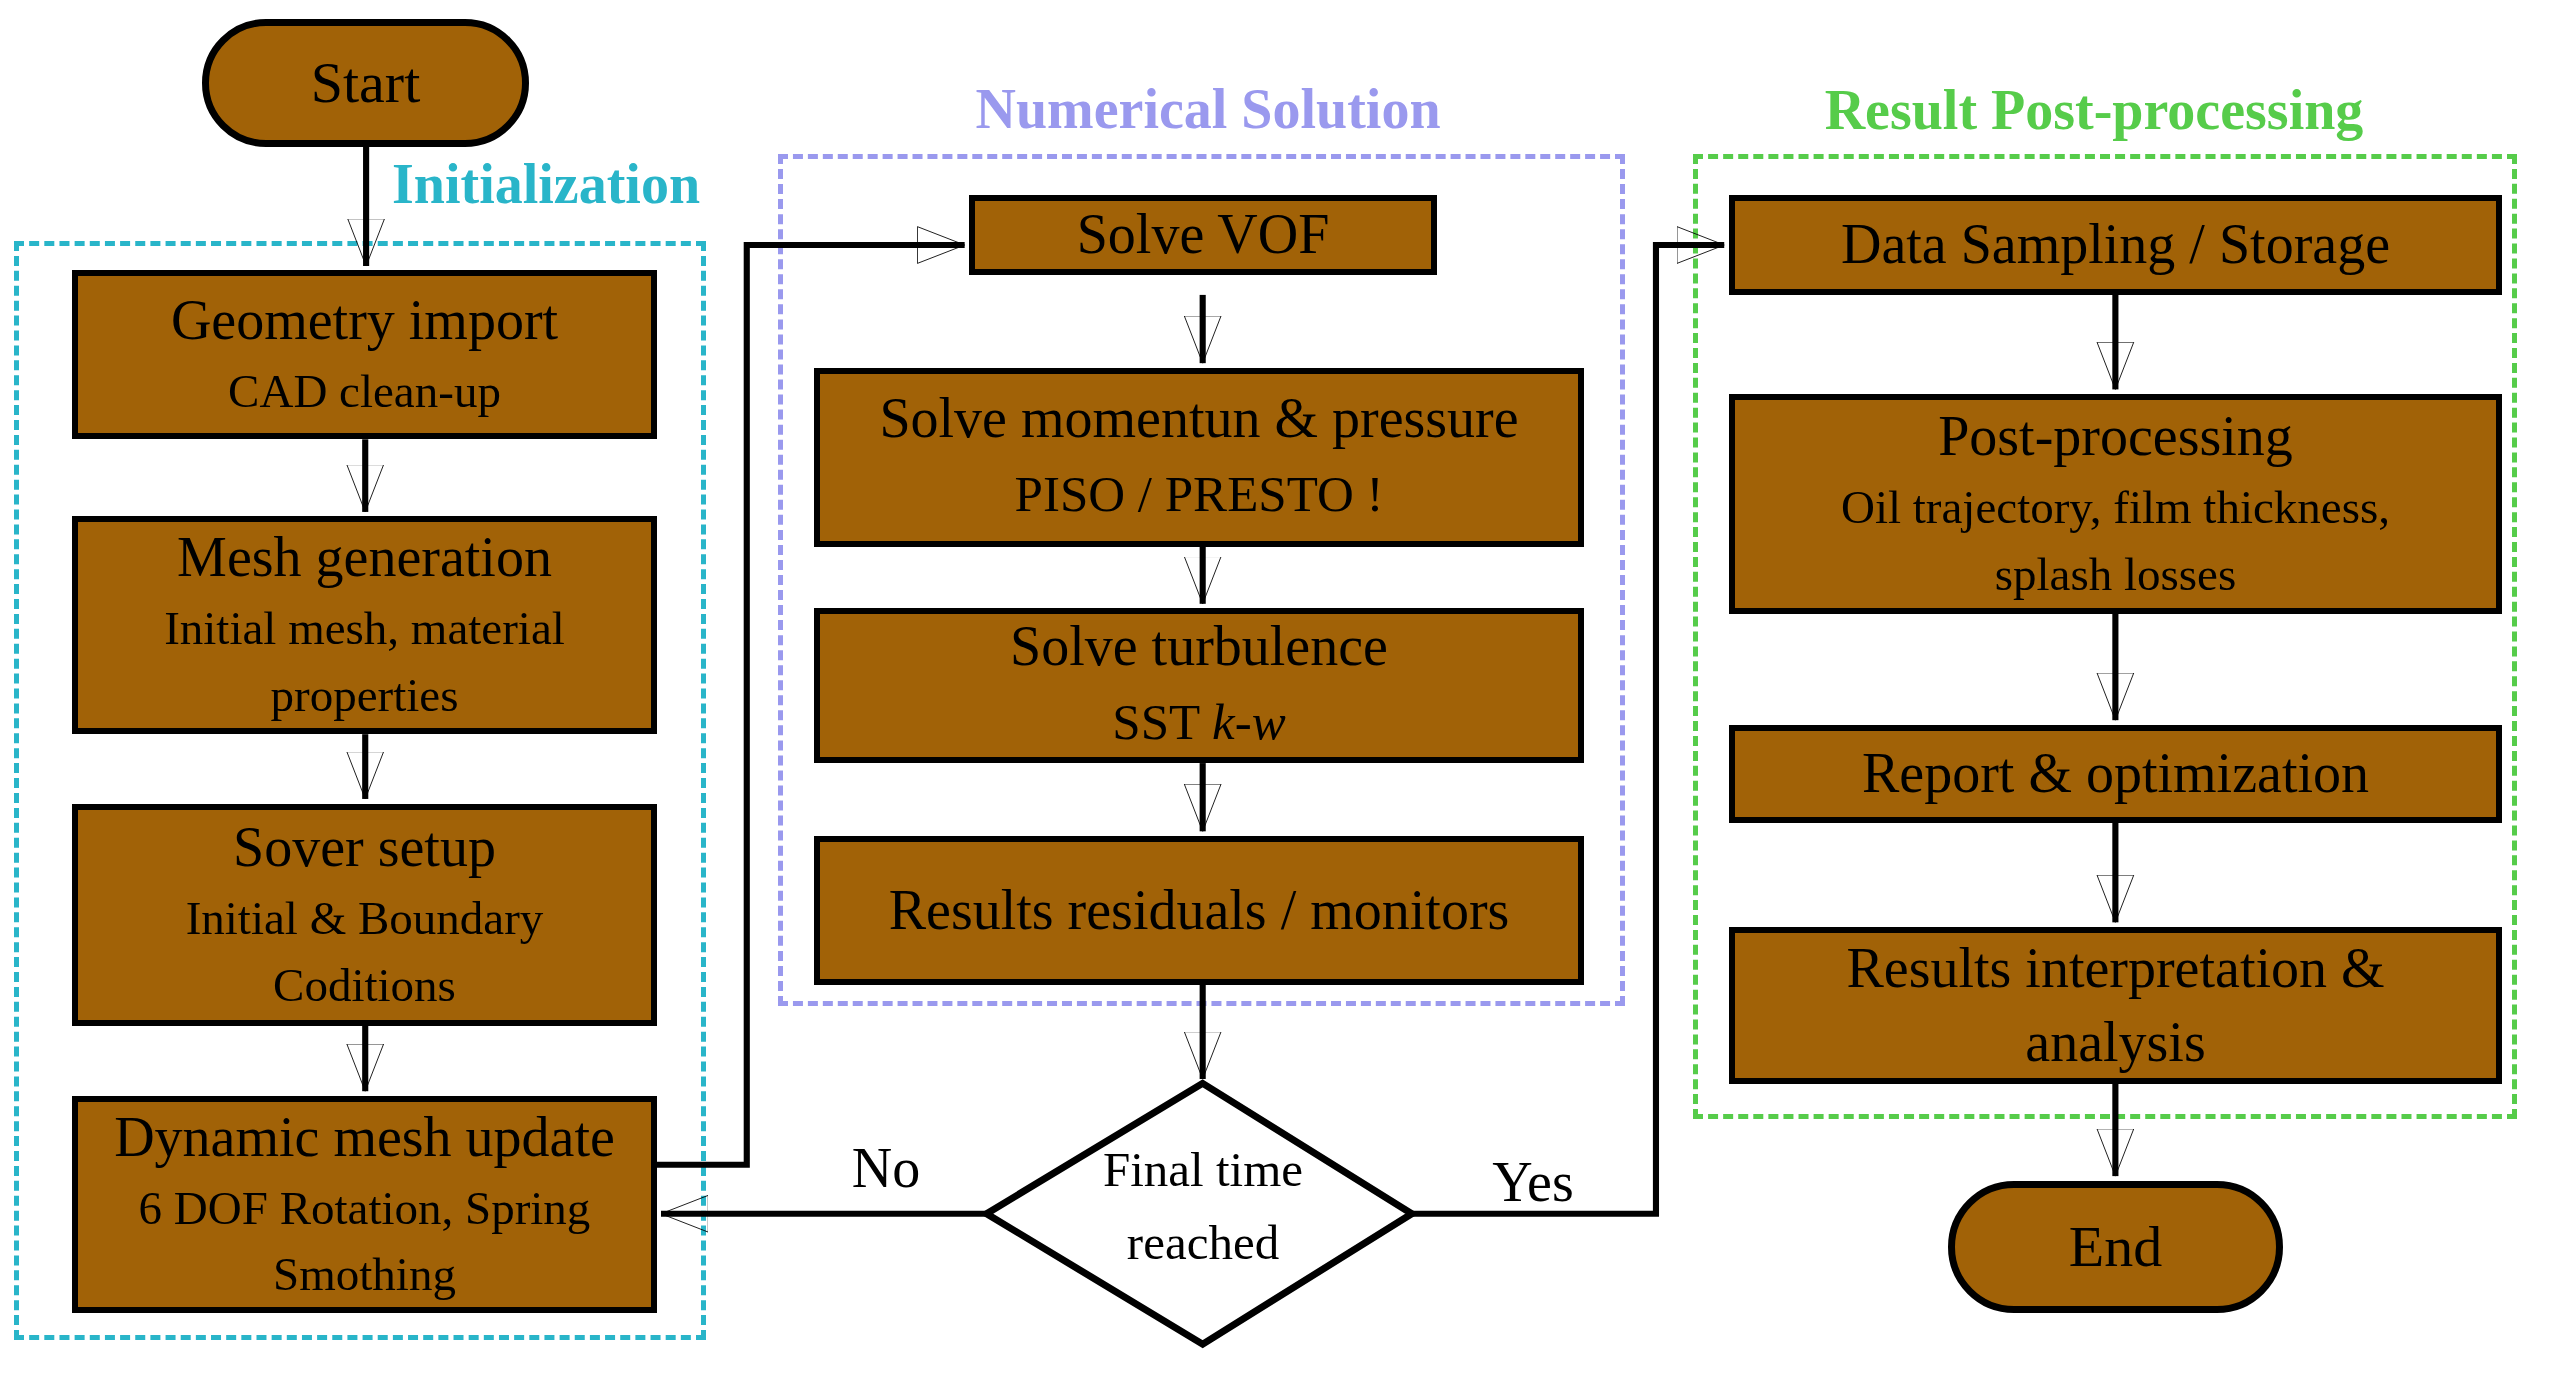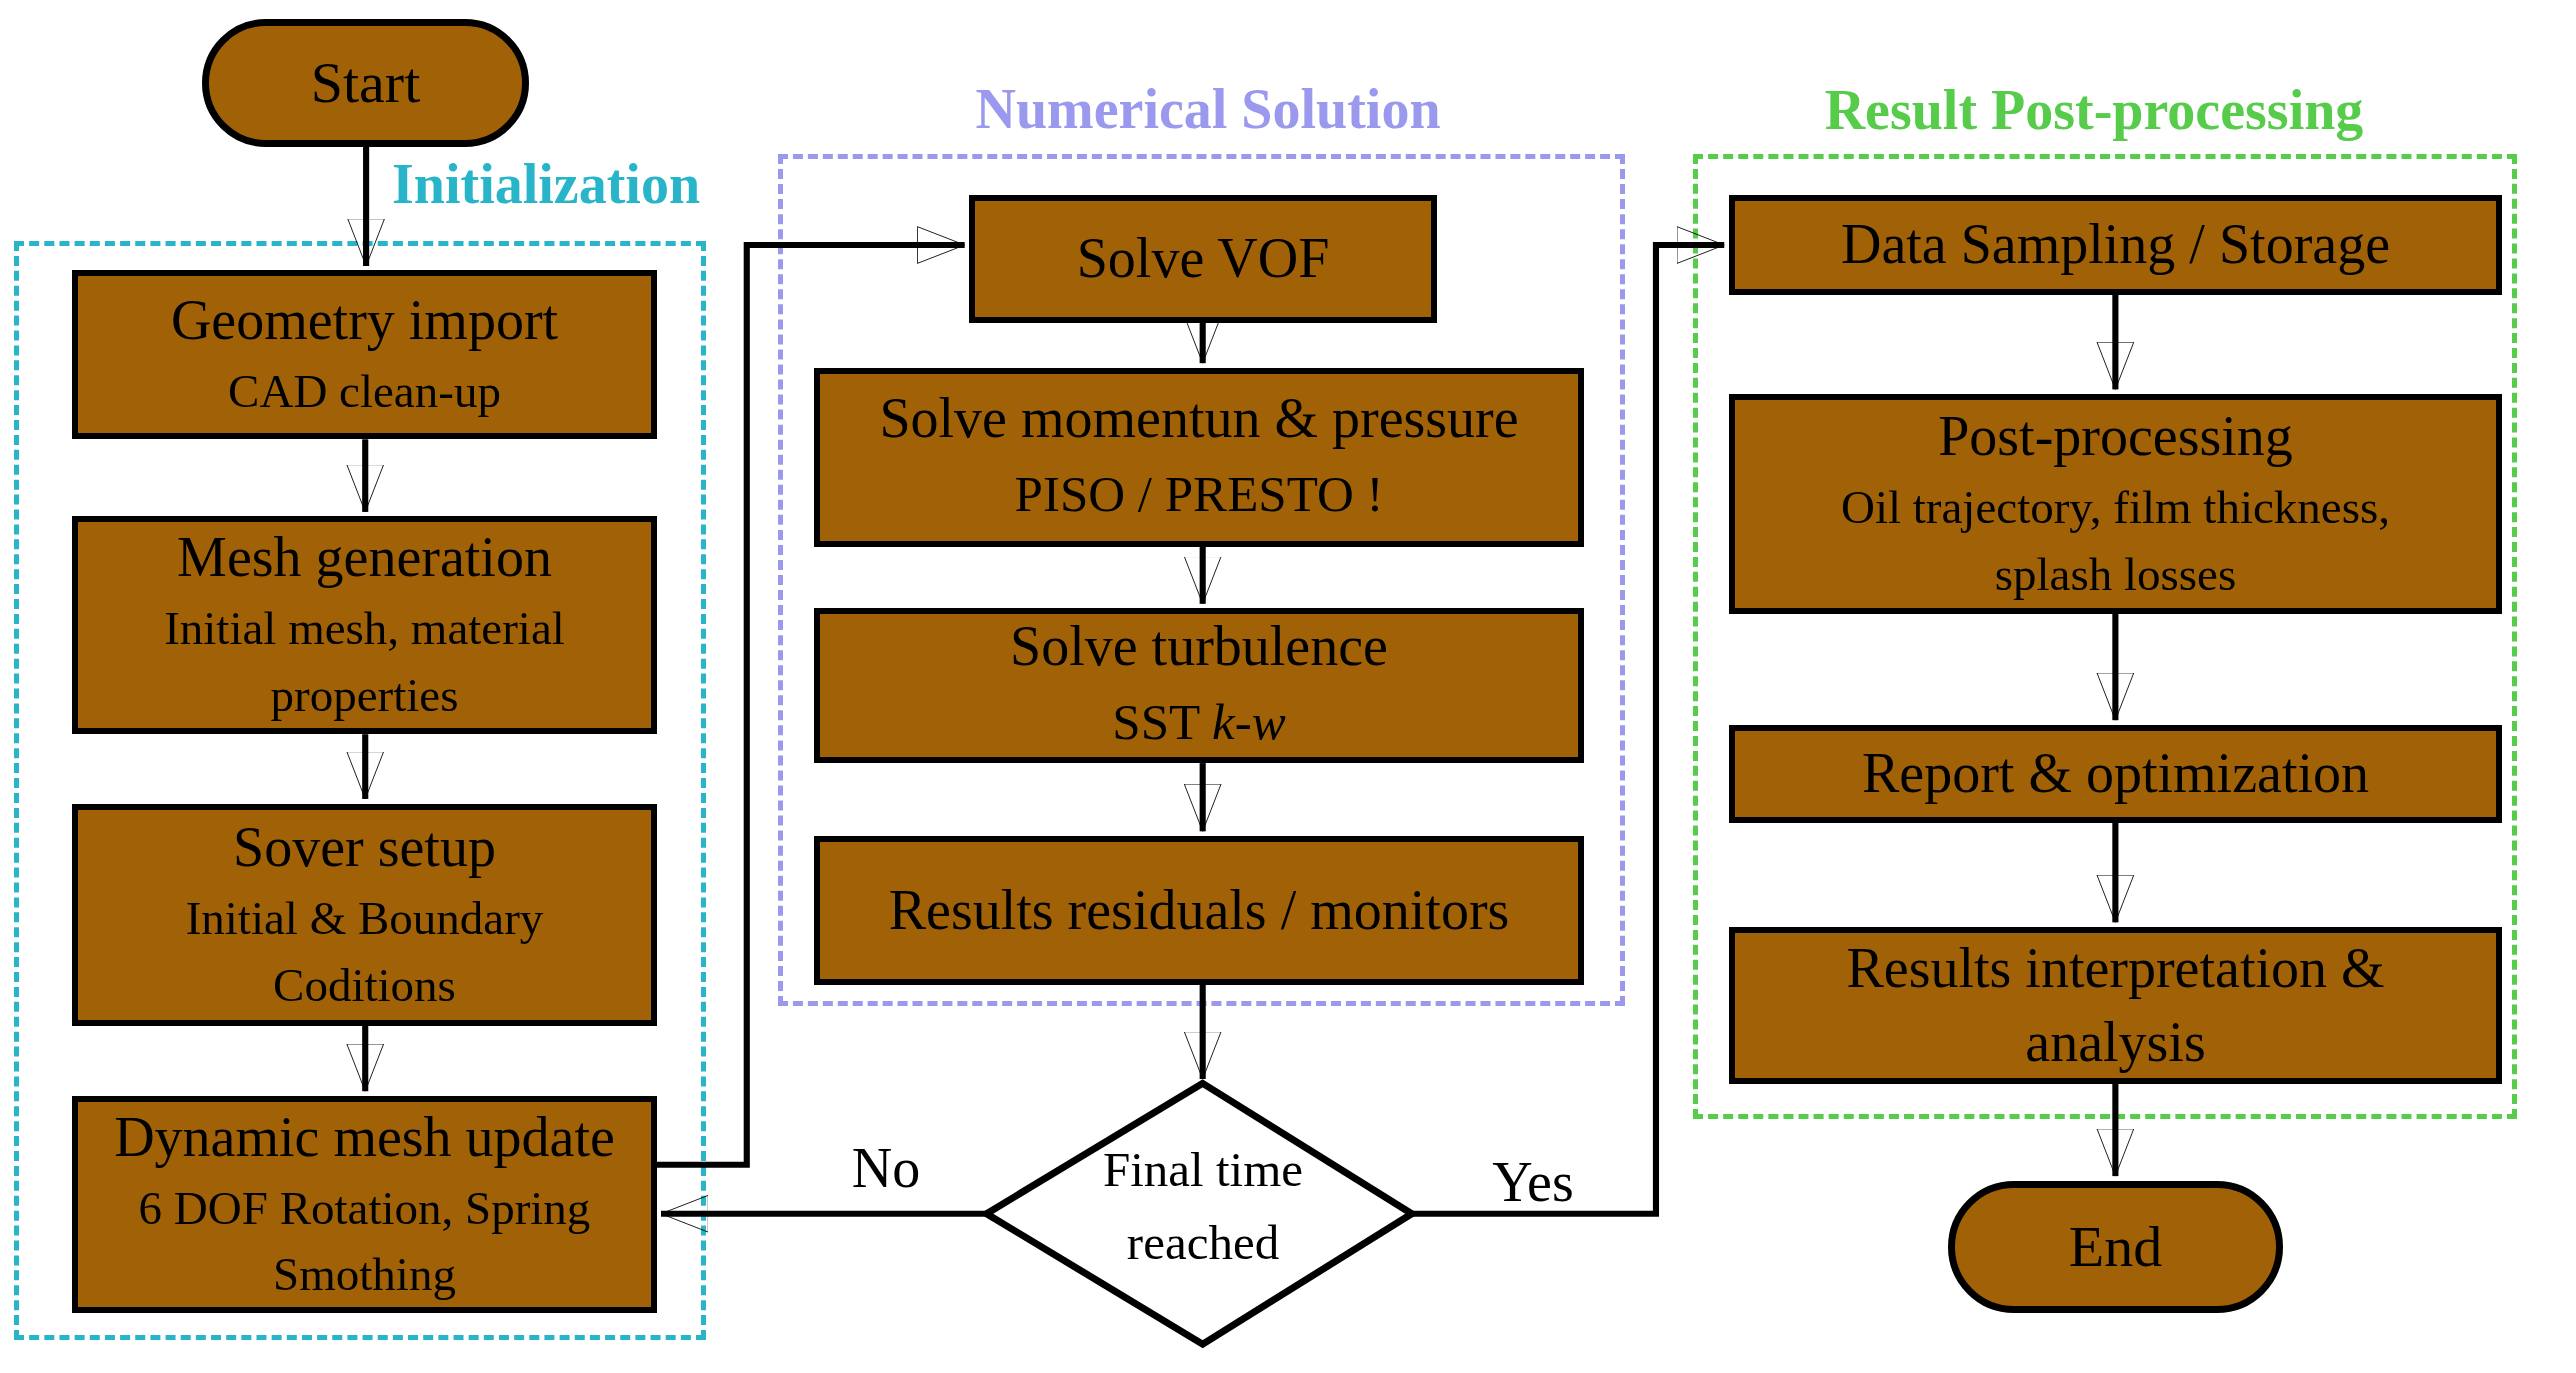--- a/index.html
+++ b/index.html
@@ -51,21 +51,21 @@
   .node .sub.big { font-size: 51px; line-height: 1.5; }
   .stadium .title { font-size: 58px; }
 
   
   .n-start    { left: 202px; top: 19px;   width: 327px; height: 128px; }
   .n-geometry { left: 72px;  top: 270px;  width: 585px; height: 169px; }
   .n-mesh     { left: 72px;  top: 516px;  width: 585px; height: 218px; }
   .n-solver   { left: 72px;  top: 804px;  width: 585px; height: 222px; }
   .n-dynamic  { left: 72px;  top: 1096px; width: 585px; height: 217px; }
   
-  .n-vof      { left: 969px; top: 195px; width: 468px; height: 128px; }
+  .n-vof      { left: 969px; top: 195px; width: 468px; height: 80px; }
   .n-momentum { left: 814px;  top: 368px; width: 770px; height: 179px; }
   .n-turb     { left: 814px;  top: 608px; width: 770px; height: 155px; }
   .n-resid    { left: 814px;  top: 836px; width: 770px; height: 149px; }
   
   .n-sampling { left: 1729px; top: 195px;  width: 773px; height: 100px; }
   .n-postproc { left: 1729px; top: 394px;  width: 773px; height: 220px; }
   .n-report   { left: 1729px; top: 725px;  width: 773px; height: 98px; }
   .n-results  { left: 1729px; top: 927px; width: 773px; height: 157px; }
   .n-end      { left: 1948px; top: 1181px; width: 335px; height: 132px; }
 

